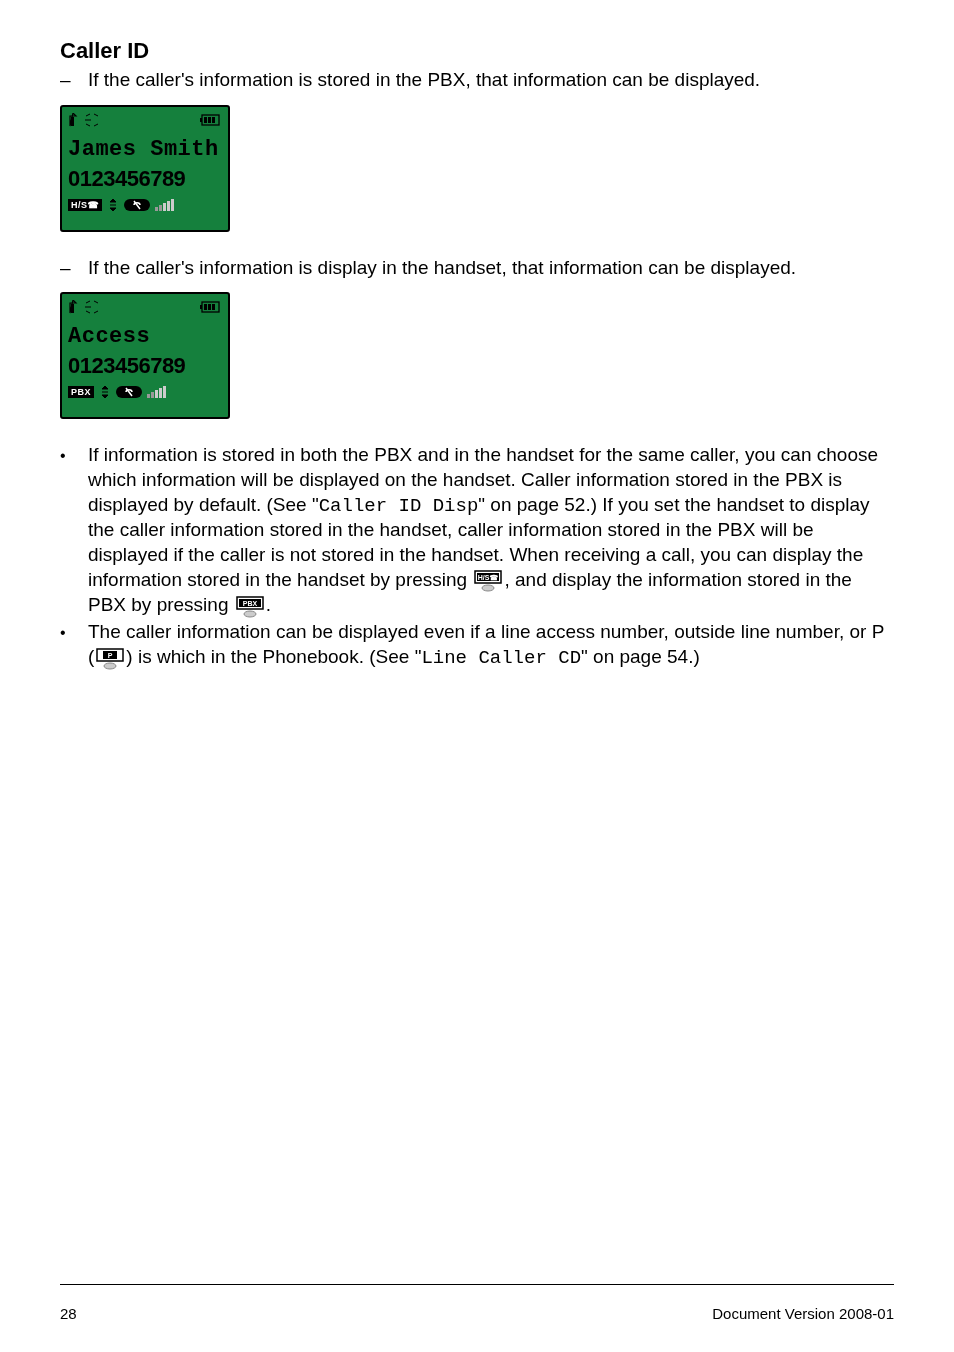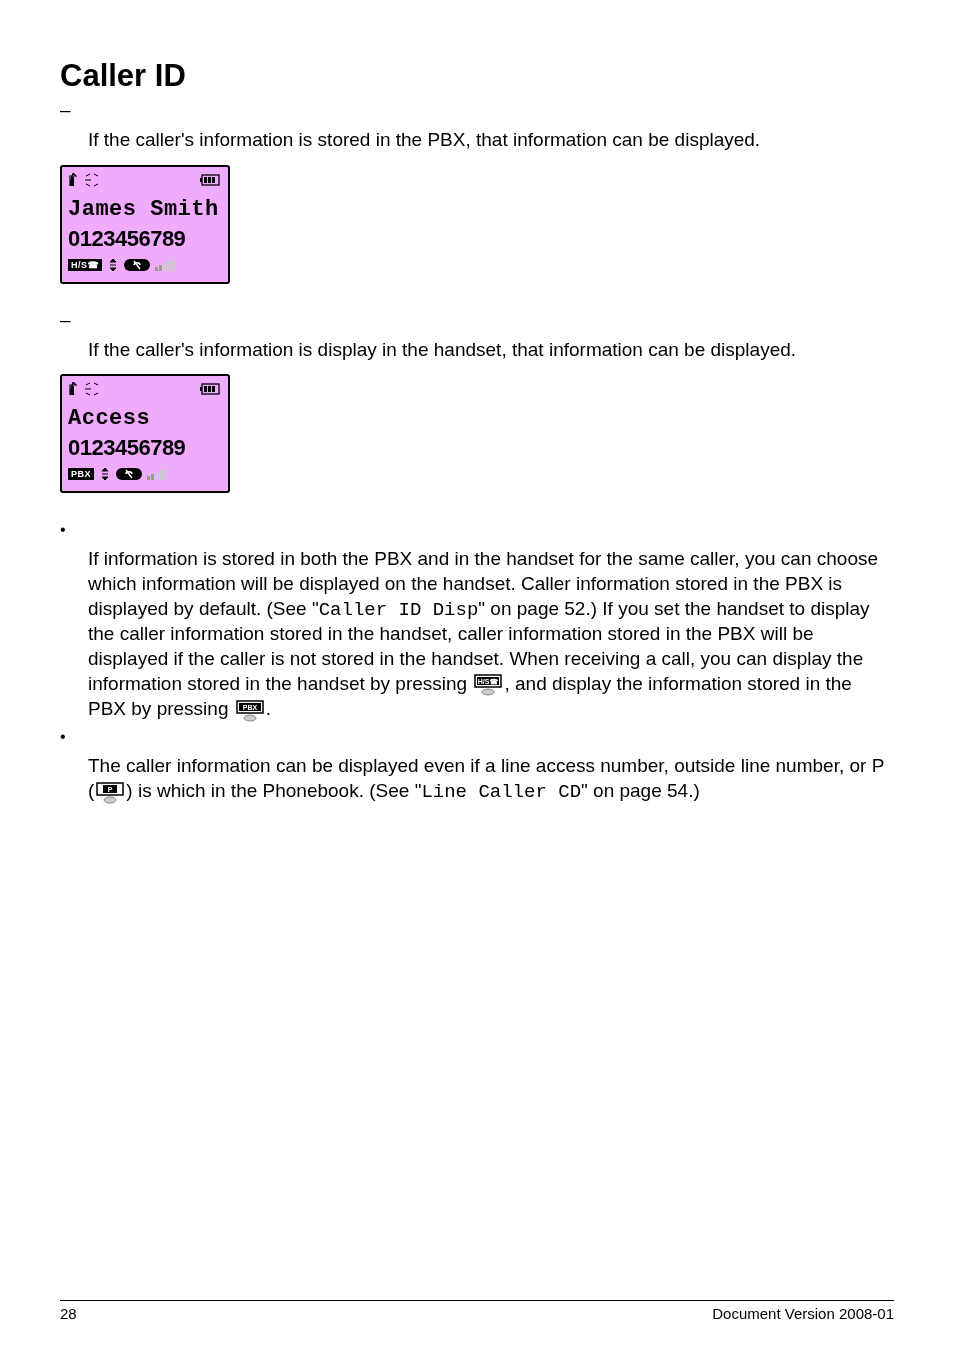--- a/index.html
+++ b/index.html
@@ -18,54 +18,52 @@
   }
   .header {
     font-style: italic;
     font-weight: bold;
     font-size: 23px;
     padding-bottom: 6px;
     border-bottom: 3px solid #000;
   }
   .section-title {
     font-weight: bold;
-    font-size: 31px;
-    margin-top: 20px;
+    font-size: 22px;
     margin-bottom: 4px;
   }
   .body-text {
     font-size: 19px;
     line-height: 1.3;
   }
   .list-row {
     display: flex;
     font-size: 19px;
     line-height: 1.3;
     margin-top: 2px;
   }
   .list-dash {
     width: 28px;
     flex: 0 0 28px;
     text-align: left;
   }
   .list-content {
     flex: 1;
-    margin-top: 30px;
   }
   .list-row.bullet .list-dash::before {
     content: "•";
     font-size: 16px;
   }
   .handset-display {
     width: 170px;
     border: 2px solid #000;
     border-radius: 3px;
     margin: 12px 0 24px 0;
-    background: #f0abfc;
-    padding: 4px 6px 8px 6px;
+    background: #15803d;
+    padding: 4px 6px 16px 6px;
     box-sizing: border-box;
   }
   .hd-toprow {
     display: flex;
     justify-content: space-between;
     align-items: center;
     height: 18px;
   }
   .hd-name {
     font-family: "Courier New", monospace;
@@ -107,21 +105,21 @@
     display: inline-block;
     vertical-align: middle;
     margin: 0 2px;
   }
   .footer {
     position: absolute;
     bottom: 30px;
     left: 60px;
     right: 60px;
     border-top: 1px solid #000;
-    padding-top: 4px;
+    padding-top: 20px;
     display: flex;
     justify-content: space-between;
     font-size: 15px;
   }
   svg { display: block; }
   .inline-icon svg { display: inline; vertical-align: middle; }
 </style>
 </head>
 <body>
 

